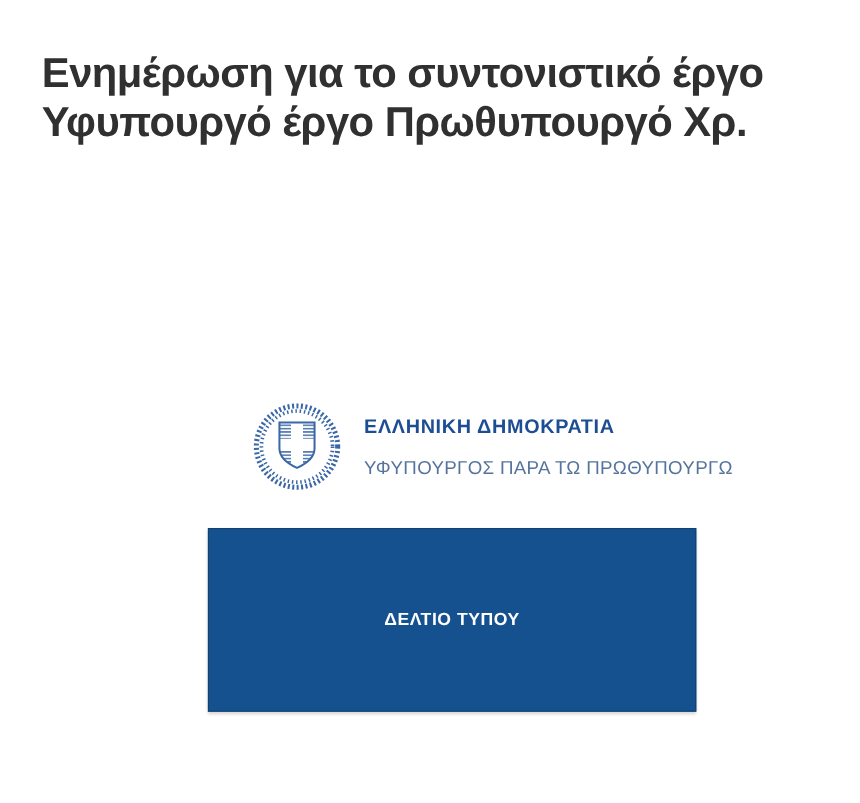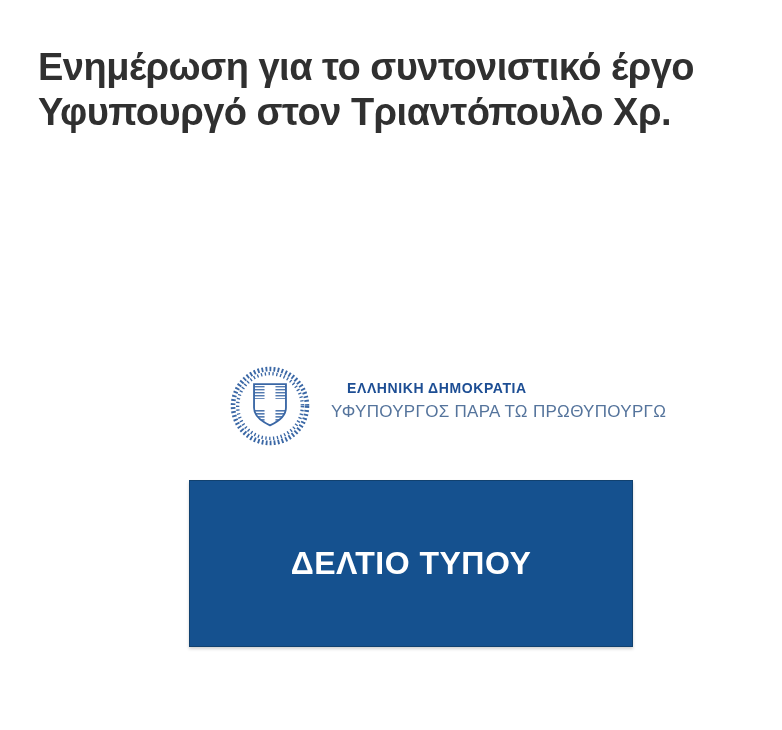--- a/index.html
+++ b/index.html
@@ -41,61 +41,60 @@
     left:228px;top:364px;
     display:flex;
     align-items:flex-start;
   }
   .emblem{width:84px;height:84px;display:block;}
   .wreath circle{stroke:var(--emblem-blue);}
   .stripe{fill:var(--emblem-blue);}
   .shield-outline{stroke:var(--emblem-blue);}
   .letterhead-text{margin-left:19px;margin-top:14px;}
   .org{
-    font-size:14px;font-weight:700;
+    font-size:18px;font-weight:700;
     color:var(--org-blue);
     letter-spacing:0.6px;
     line-height:21px;
     white-space:nowrap;
-    margin-left:16px;
   }
   .office{
     font-size:17px;font-weight:400;
     color:var(--office-blue);
     letter-spacing:0.3px;
     line-height:21px;
-    margin-top:2px;
+    margin-top:16px;
     white-space:nowrap;
   }
 
   .banner{
     position:absolute;
     left:189px;top:480px;
     width:444px;height:167px;
     box-sizing:border-box;
     background:var(--banner-bg);
     border:1px solid var(--banner-border);
     box-shadow:0 2px 3px rgba(0,0,0,0.18);
     display:flex;align-items:center;justify-content:center;
   }
   .banner-label{
     color:var(--banner-text);
-    font-size:32px;font-weight:700;
+    font-size:16px;font-weight:700;
     letter-spacing:0.5px;
     white-space:nowrap;
   }
 </style>
 </head>
 <body>
 
 <div class="page">
 
   <h1 class="title">
     <span class="line">Ενημέρωση για το συντονιστικό έργο</span>
-    <span class="line">Υφυπουργό στον Τριαντόπουλο Χρ.</span>
+    <span class="line">Υφυπουργό έργο Πρωθυπουργό Χρ.</span>
   </h1>
 
   <section class="letterhead">
     <span>
       <svg class="emblem" viewBox="0 0 100 100" aria-hidden="true">
         <defs>
           <pattern id="hstripes" width="8" height="3.6" patternUnits="userSpaceOnUse">
             <rect width="8" height="3.6" fill="#ffffff"></rect>
             <rect class="stripe" y="1" width="8" height="1.5"></rect>
           </pattern>

